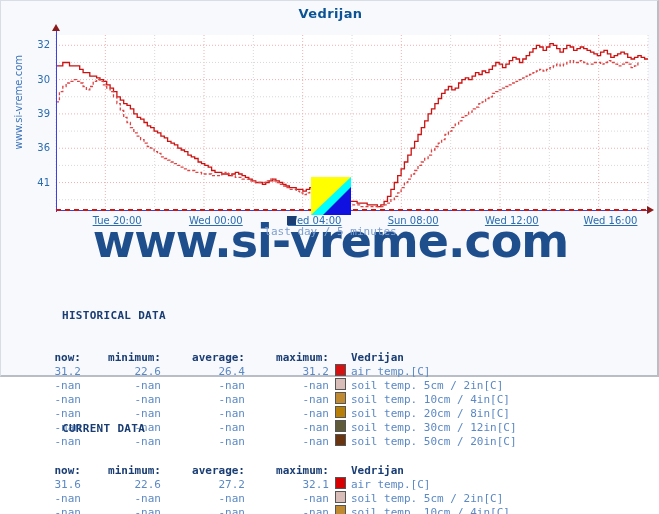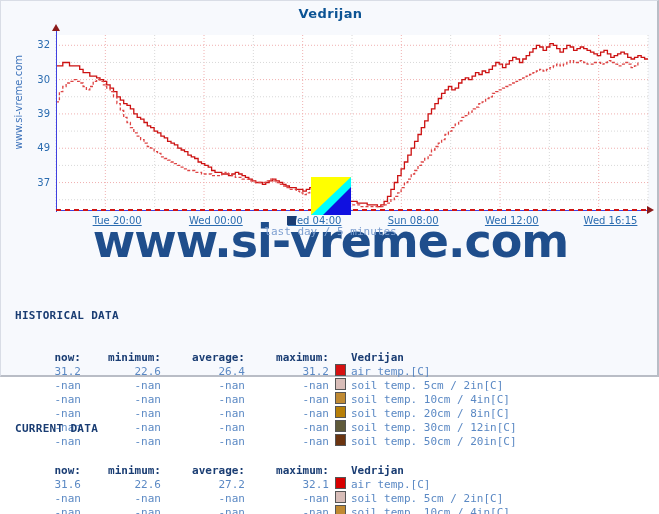--- a/index.html
+++ b/index.html
@@ -137,20 +137,21 @@
     white-space:pre;
   }
   #historical-block{top:282px;}
   #current-block{top:395px;}
 
   .block-title{
     font:bold 11px "DejaVu Sans Mono",monospace;
     color:#1a3d73;
     letter-spacing:.3px;
     margin-bottom:2px;
+    margin-left:47px;
   }
   table.datatab{border-collapse:collapse;}
   table.datatab td,table.datatab th{
     font:11px "DejaVu Sans Mono",monospace;
     padding:0;
     height:14px;
     color:#5b89c4;
     font-weight:normal;
     text-align:right;
   }
@@ -211,33 +212,33 @@
     <svg id="series-svg">
         <path d="M10.0,36.9L13.4,36.9L13.4,36.9L16.8,36.9L16.8,33.5L20.1,33.5L20.1,33.5L23.5,33.5L23.5,36.9L26.9,36.9L26.9,36.9L30.3,36.9L30.3,36.9L33.7,36.9L33.7,40.3L37.1,40.3L37.1,43.7L40.4,43.7L40.4,43.7L43.8,43.7L43.8,47.2L47.2,47.2L47.2,47.2L50.6,47.2L50.6,48.9L54.0,48.9L54.0,50.6L57.4,50.6L57.4,52.3L60.7,52.3L60.7,55.8L64.1,55.8L64.1,59.2L67.5,59.2L67.5,62.6L70.9,62.6L70.9,67.8L74.3,67.8L74.3,71.2L77.7,71.2L77.7,74.6L81.0,74.6L81.0,76.3L84.4,76.3L84.4,79.8L87.8,79.8L87.8,84.9L91.2,84.9L91.2,88.4L94.6,88.4L94.6,90.1L98.0,90.1L98.0,93.5L101.3,93.5L101.3,96.9L104.7,96.9L104.7,98.6L108.1,98.6L108.1,102.1L111.5,102.1L111.5,103.8L114.9,103.8L114.9,107.2L118.3,107.2L118.3,108.9L121.6,108.9L121.6,112.4L125.0,112.4L125.0,114.1L128.4,114.1L128.4,115.8L131.8,115.8L131.8,119.2L135.2,119.2L135.2,121.0L138.5,121.0L138.5,122.7L141.9,122.7L141.9,126.1L145.3,126.1L145.3,127.8L148.7,127.8L148.7,129.5L152.1,129.5L152.1,133.0L155.5,133.0L155.5,134.7L158.8,134.7L158.8,136.4L162.2,136.4L162.2,138.1L165.6,138.1L165.6,141.5L169.0,141.5L169.0,143.3L172.4,143.3L172.4,143.3L175.8,143.3L175.8,145.0L179.1,145.0L179.1,145.0L182.5,145.0L182.5,146.7L185.9,146.7L185.9,145.0L189.3,145.0L189.3,143.3L192.7,143.3L192.7,145.0L196.1,145.0L196.1,146.7L199.4,146.7L199.4,148.4L202.8,148.4L202.8,150.1L206.2,150.1L206.2,151.8L209.6,151.8L209.6,153.5L213.0,153.5L213.0,153.5L216.4,153.5L216.4,155.3L219.7,155.3L219.7,153.5L223.1,153.5L223.1,151.8L226.5,151.8L226.5,150.1L229.9,150.1L229.9,151.8L233.3,151.8L233.3,153.5L236.7,153.5L236.7,155.3L240.0,155.3L240.0,157.0L243.4,157.0L243.4,158.7L246.8,158.7L246.8,158.7L250.2,158.7L250.2,160.4L253.6,160.4L253.6,160.4L256.9,160.4L256.9,162.1L260.3,162.1L260.3,160.4L263.7,160.4L263.7,158.7L267.1,158.7L267.1,160.4L270.5,160.4L270.5,162.1L273.9,162.1L273.9,163.8L277.2,163.8L277.2,163.8L280.6,163.8L280.6,165.6L284.0,165.6L284.0,165.6L287.4,165.6L287.4,167.3L290.8,167.3L290.8,167.3L294.2,167.3L294.2,169.0L297.5,169.0L297.5,170.7L300.9,170.7L300.9,170.7L304.3,170.7L304.3,172.4L307.7,172.4L307.7,172.4L311.1,172.4L311.1,174.1L314.5,174.1L314.5,174.1L317.8,174.1L317.8,174.1L321.2,174.1L321.2,175.9L324.6,175.9L324.6,175.9L328.0,175.9L328.0,175.9L331.4,175.9L331.4,177.6L334.8,177.6L334.8,175.9L338.1,175.9L338.1,172.4L341.5,172.4L341.5,167.3L344.9,167.3L344.9,160.4L348.3,160.4L348.3,153.5L351.7,153.5L351.7,146.7L355.1,146.7L355.1,139.8L358.4,139.8L358.4,133.0L361.8,133.0L361.8,126.1L365.2,126.1L365.2,119.2L368.6,119.2L368.6,112.4L372.0,112.4L372.0,105.5L375.3,105.5L375.3,98.6L378.7,98.6L378.7,91.8L382.1,91.8L382.1,84.9L385.5,84.9L385.5,79.8L388.9,79.8L388.9,74.6L392.3,74.6L392.3,69.5L395.6,69.5L395.6,64.3L399.0,64.3L399.0,60.9L402.4,60.9L402.4,57.5L405.8,57.5L405.8,60.9L409.2,60.9L409.2,59.2L412.6,59.2L412.6,54.0L415.9,54.0L415.9,50.6L419.3,50.6L419.3,48.9L422.7,48.9L422.7,50.6L426.1,50.6L426.1,47.2L429.5,47.2L429.5,43.7L432.9,43.7L432.9,45.5L436.2,45.5L436.2,42.0L439.6,42.0L439.6,43.7L443.0,43.7L443.0,40.3L446.4,40.3L446.4,36.9L449.8,36.9L449.8,33.5L453.2,33.5L453.2,35.2L456.5,35.2L456.5,38.6L459.9,38.6L459.9,35.2L463.3,35.2L463.3,31.7L466.7,31.7L466.7,28.3L470.1,28.3L470.1,30.0L473.5,30.0L473.5,33.5L476.8,33.5L476.8,30.0L480.2,30.0L480.2,26.6L483.6,26.6L483.6,23.2L487.0,23.2L487.0,19.7L490.4,19.7L490.4,16.3L493.7,16.3L493.7,18.0L497.1,18.0L497.1,21.4L500.5,21.4L500.5,18.0L503.9,18.0L503.9,14.6L507.3,14.6L507.3,16.3L510.7,16.3L510.7,19.7L514.0,19.7L514.0,23.2L517.4,23.2L517.4,19.7L520.8,19.7L520.8,16.3L524.2,16.3L524.2,18.0L527.6,18.0L527.6,21.4L531.0,21.4L531.0,19.7L534.3,19.7L534.3,18.0L537.7,18.0L537.7,19.7L541.1,19.7L541.1,21.4L544.5,21.4L544.5,23.2L547.9,23.2L547.9,24.9L551.3,24.9L551.3,26.6L554.6,26.6L554.6,23.2L558.0,23.2L558.0,21.4L561.4,21.4L561.4,24.9L564.8,24.9L564.8,28.3L568.2,28.3L568.2,26.6L571.6,26.6L571.6,24.9L574.9,24.9L574.9,23.2L578.3,23.2L578.3,24.9L581.7,24.9L581.7,28.3L585.1,28.3L585.1,30.0L588.5,30.0L588.5,28.3L591.9,28.3L591.9,26.6L595.2,26.6L595.2,28.3L598.6,28.3L598.6,30.0L602.0,30.0L602.0,30.0" fill="none" stroke="#cc1111" stroke-width="1.3"></path>
         <path d="M10.0,72.9L13.4,72.9L13.4,62.6L16.8,62.6L16.8,57.5L20.1,57.5L20.1,54.0L23.5,54.0L23.5,52.3L26.9,52.3L26.9,50.6L30.3,50.6L30.3,52.3L33.7,52.3L33.7,54.0L37.1,54.0L37.1,57.5L40.4,57.5L40.4,60.9L43.8,60.9L43.8,57.5L47.2,57.5L47.2,52.3L50.6,52.3L50.6,50.6L54.0,50.6L54.0,52.3L57.4,52.3L57.4,55.8L60.7,55.8L60.7,59.2L64.1,59.2L64.1,62.6L67.5,62.6L67.5,67.8L70.9,67.8L70.9,74.6L74.3,74.6L74.3,81.5L77.7,81.5L77.7,88.4L81.0,88.4L81.0,93.5L84.4,93.5L84.4,98.6L87.8,98.6L87.8,103.8L91.2,103.8L91.2,107.2L94.6,107.2L94.6,110.7L98.0,110.7L98.0,114.1L101.3,114.1L101.3,117.5L104.7,117.5L104.7,119.2L108.1,119.2L108.1,122.7L111.5,122.7L111.5,124.4L114.9,124.4L114.9,127.8L118.3,127.8L118.3,129.5L121.6,129.5L121.6,131.2L125.0,131.2L125.0,133.0L128.4,133.0L128.4,134.7L131.8,134.7L131.8,136.4L135.2,136.4L135.2,138.1L138.5,138.1L138.5,139.8L141.9,139.8L141.9,141.5L145.3,141.5L145.3,141.5L148.7,141.5L148.7,143.3L152.1,143.3L152.1,143.3L155.5,143.3L155.5,145.0L158.8,145.0L158.8,145.0L162.2,145.0L162.2,145.0L165.6,145.0L165.6,146.7L169.0,146.7L169.0,146.7L172.4,146.7L172.4,146.7L175.8,146.7L175.8,145.0L179.1,145.0L179.1,143.3L182.5,143.3L182.5,145.0L185.9,145.0L185.9,146.7L189.3,146.7L189.3,148.4L192.7,148.4L192.7,148.4L196.1,148.4L196.1,150.1L199.4,150.1L199.4,150.1L202.8,150.1L202.8,151.8L206.2,151.8L206.2,151.8L209.6,151.8L209.6,153.5L213.0,153.5L213.0,153.5L216.4,153.5L216.4,153.5L219.7,153.5L219.7,151.8L223.1,151.8L223.1,150.1L226.5,150.1L226.5,151.8L229.9,151.8L229.9,153.5L233.3,153.5L233.3,155.3L236.7,155.3L236.7,157.0L240.0,157.0L240.0,158.7L243.4,158.7L243.4,160.4L246.8,160.4L246.8,160.4L250.2,160.4L250.2,162.1L253.6,162.1L253.6,163.8L256.9,163.8L256.9,165.6L260.3,165.6L260.3,163.8L263.7,163.8L263.7,162.1L267.1,162.1L267.1,163.8L270.5,163.8L270.5,165.6L273.9,165.6L273.9,167.3L277.2,167.3L277.2,169.0L280.6,169.0L280.6,169.0L284.0,169.0L284.0,170.7L287.4,170.7L287.4,170.7L290.8,170.7L290.8,172.4L294.2,172.4L294.2,172.4L297.5,172.4L297.5,174.1L300.9,174.1L300.9,174.1L304.3,174.1L304.3,175.9L307.7,175.9L307.7,175.9L311.1,175.9L311.1,175.9L314.5,175.9L314.5,177.6L317.8,177.6L317.8,177.6L321.2,177.6L321.2,177.6L324.6,177.6L324.6,177.6L328.0,177.6L328.0,177.6L331.4,177.6L331.4,177.6L334.8,177.6L334.8,177.6L338.1,177.6L338.1,175.9L341.5,175.9L341.5,174.1L344.9,174.1L344.9,170.7L348.3,170.7L348.3,167.3L351.7,167.3L351.7,163.8L355.1,163.8L355.1,158.7L358.4,158.7L358.4,153.5L361.8,153.5L361.8,150.1L365.2,150.1L365.2,145.0L368.6,145.0L368.6,141.5L372.0,141.5L372.0,136.4L375.3,136.4L375.3,133.0L378.7,133.0L378.7,129.5L382.1,129.5L382.1,126.1L385.5,126.1L385.5,121.0L388.9,121.0L388.9,117.5L392.3,117.5L392.3,114.1L395.6,114.1L395.6,110.7L399.0,110.7L399.0,105.5L402.4,105.5L402.4,102.1L405.8,102.1L405.8,98.6L409.2,98.6L409.2,95.2L412.6,95.2L412.6,91.8L415.9,91.8L415.9,88.4L419.3,88.4L419.3,86.6L422.7,86.6L422.7,83.2L426.1,83.2L426.1,79.8L429.5,79.8L429.5,78.1L432.9,78.1L432.9,74.6L436.2,74.6L436.2,72.9L439.6,72.9L439.6,69.5L443.0,69.5L443.0,67.8L446.4,67.8L446.4,64.3L449.8,64.3L449.8,62.6L453.2,62.6L453.2,60.9L456.5,60.9L456.5,59.2L459.9,59.2L459.9,57.5L463.3,57.5L463.3,55.8L466.7,55.8L466.7,54.0L470.1,54.0L470.1,52.3L473.5,52.3L473.5,50.6L476.8,50.6L476.8,48.9L480.2,48.9L480.2,47.2L483.6,47.2L483.6,45.5L487.0,45.5L487.0,43.7L490.4,43.7L490.4,42.0L493.7,42.0L493.7,40.3L497.1,40.3L497.1,42.0L500.5,42.0L500.5,40.3L503.9,40.3L503.9,38.6L507.3,38.6L507.3,36.9L510.7,36.9L510.7,35.2L514.0,35.2L514.0,36.9L517.4,36.9L517.4,35.2L520.8,35.2L520.8,33.5L524.2,33.5L524.2,31.7L527.6,31.7L527.6,33.5L531.0,33.5L531.0,33.5L534.3,33.5L534.3,31.7L537.7,31.7L537.7,33.5L541.1,33.5L541.1,35.2L544.5,35.2L544.5,35.2L547.9,35.2L547.9,33.5L551.3,33.5L551.3,33.5L554.6,33.5L554.6,35.2L558.0,35.2L558.0,33.5L561.4,33.5L561.4,31.7L564.8,31.7L564.8,33.5L568.2,33.5L568.2,35.2L571.6,35.2L571.6,36.9L574.9,36.9L574.9,35.2L578.3,35.2L578.3,33.5L581.7,33.5L581.7,35.2L585.1,35.2L585.1,38.6L588.5,38.6L588.5,36.9L591.9,36.9L591.9,31.7" fill="none" stroke="#dd4444" stroke-width="1.3" stroke-dasharray="3,2"></path>
       </svg>
     <div id="y-axis"></div>
     <div id="y-arrow"></div>
     <div id="x-axis"></div>
     <div id="x-axis-dash"></div>
     <div id="x-arrow"></div>
     <div id="ytick-holder">
-        <div class="ytick-label" style="top: 147.549px;">37</div>
-        <div class="ytick-label" style="top: 113.235px;">49</div>
+        <div class="ytick-label" style="top: 147.549px;">41</div>
+        <div class="ytick-label" style="top: 113.235px;">36</div>
         <div class="ytick-label" style="top: 78.9216px;">39</div>
         <div class="ytick-label" style="top: 44.6078px;">30</div>
         <div class="ytick-label" style="top: 10.2941px;">32</div>
       </div>
     <div id="xtick-holder">
         <div class="xtick-label" style="left: 31.1733px;">Tue 20:00</div>
         <div class="xtick-label" style="left: 129.84px;">Wed 00:00</div>
         <div class="xtick-label" style="left: 228.507px;">Wed 04:00</div>
         <div class="xtick-label" style="left: 327.173px;">Sun 08:00</div>
         <div class="xtick-label" style="left: 425.84px;">Wed 12:00</div>
-        <div class="xtick-label" style="left: 524.507px;">Wed 16:15</div>
+        <div class="xtick-label" style="left: 524.507px;">Wed 16:00</div>
       </div>
 
     <svg id="site-logo" viewBox="0 0 40 38">
       <rect x="0" y="0" width="40" height="38" fill="#ffff00"></rect>
       <polygon points="40,0 40,38 0,38" fill="#00ffff"></polygon>
       <polygon points="40,10 40,38 12,38" fill="#1010e0"></polygon>
     </svg>
     <div id="axis-marker"></div>
   </div>
 

